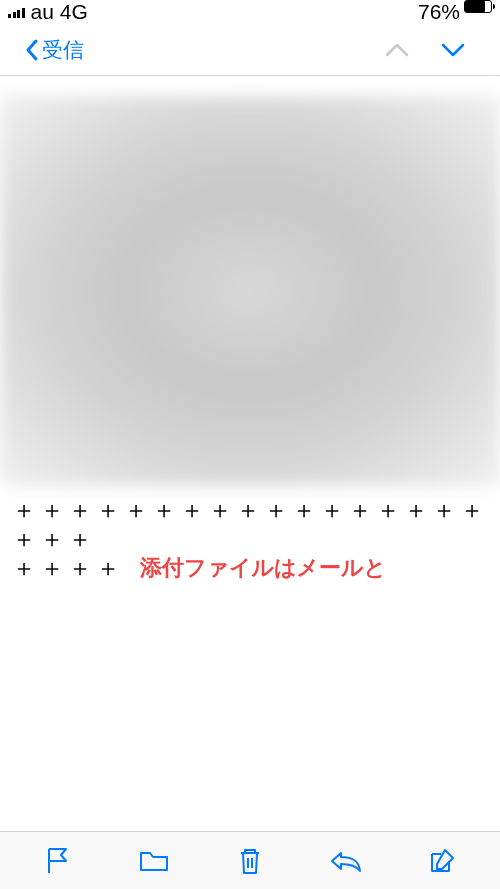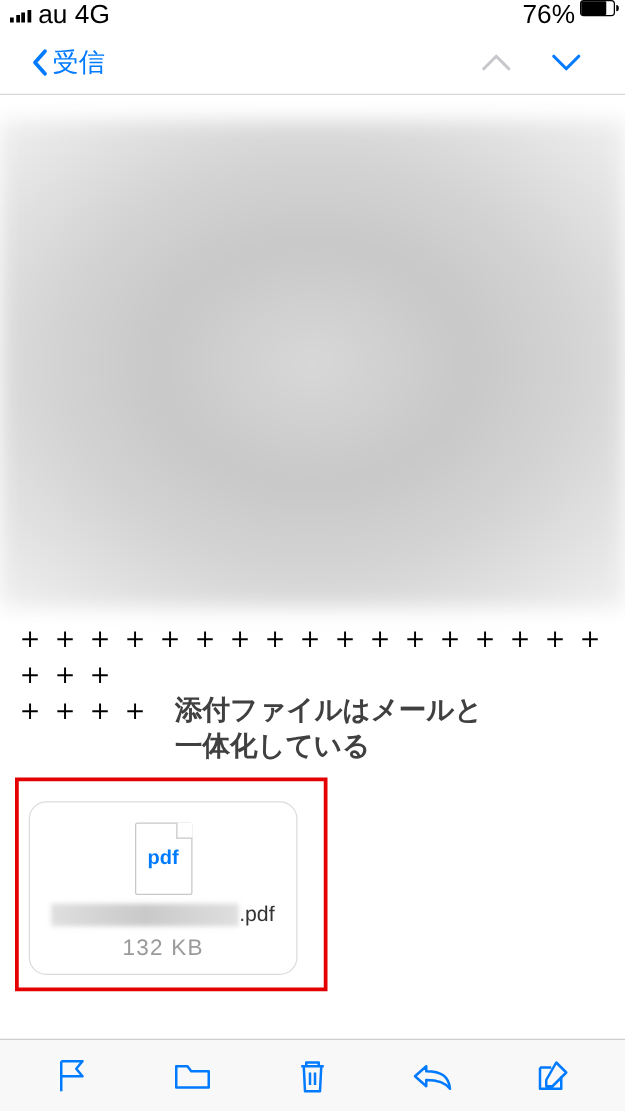--- a/index.html
+++ b/index.html
@@ -58,21 +58,21 @@
     .plus-row {
       padding: 0 12px;
       font-size: 24px;
       font-weight: 400;
       letter-spacing: 4px;
       color: #000;
       font-family: monospace;
       line-height: 1.2;
     }
     .annotation {
-      color: #404040;
+      color: #ef4444;
       font-size: 22px;
       font-weight: 700;
       padding-left: 140px;
       line-height: 1.3;
       margin-top: -28px;
     }
     .attach-highlight {
       border: 3px solid #e40000;
       margin: 10px 12px 0 12px;
       padding: 16px 8px 10px 8px;
@@ -161,35 +161,22 @@
   </div>
 </div>
 
 <div class="content">
   <div class="blur-block"></div>
   <div class="plus-row">＋＋＋＋＋＋＋＋＋＋＋＋＋＋＋＋＋＋＋＋</div>
   <div class="plus-row">＋＋＋＋</div>
 
   <div class="annotation">
     <div>添付ファイルはメールと</div>
-    <div>一体化している</div>
-  </div>
-
-  <div class="attach-highlight">
-    <div class="attachment">
-      <div class="file-icon">
-        <span>pdf</span>
-      </div>
-      <div class="file-name-row">
-        <div class="file-name-blur"></div>
-        <span class="file-ext">.pdf</span>
-      </div>
-      <div class="file-size">132 KB</div>
-    </div>
-  </div>
+  </div>
+
 </div>
 
 <div class="toolbar">
   <div class="tool-btn">
     <svg width="28" height="30" viewBox="0 0 28 30">
         <path d="M5 3 V27 M5 3 H22 L17 9 L22 15 H5" stroke="#007aff" stroke-width="2" fill="none" stroke-linejoin="round"></path>
       </svg>
   </div>
   <div class="tool-btn">
     <svg width="32" height="26" viewBox="0 0 32 26">

